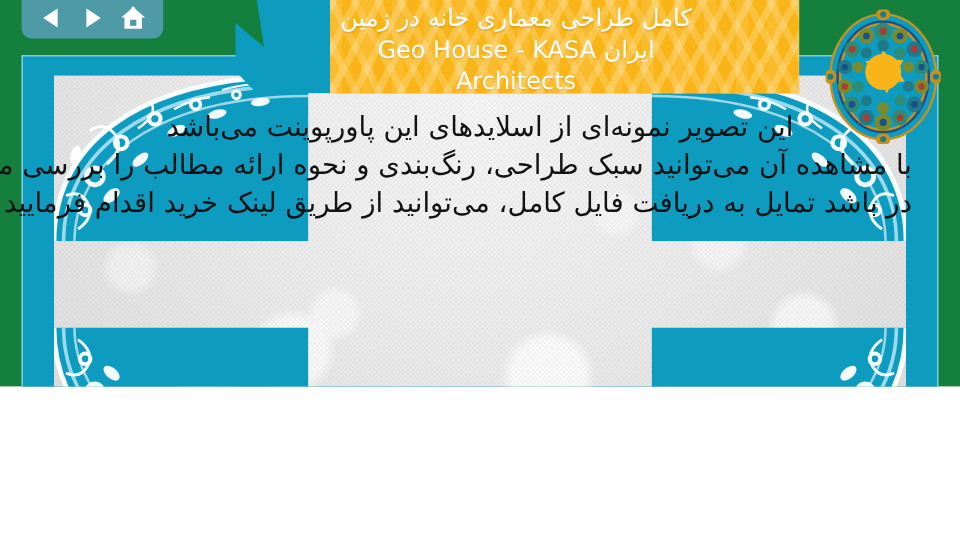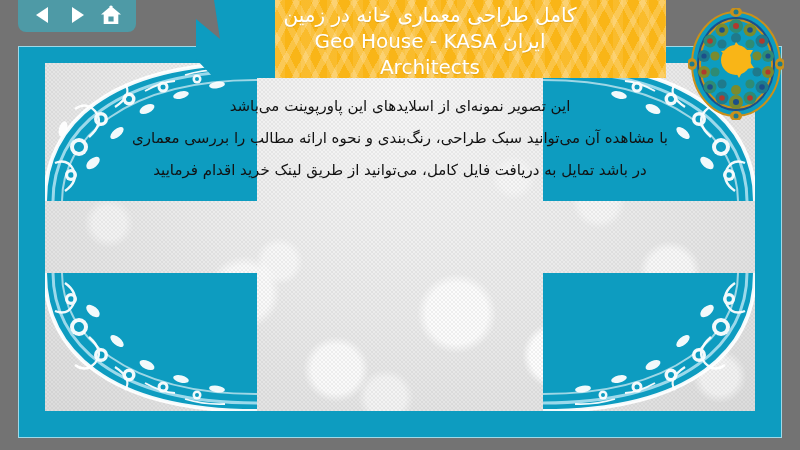--- a/index.html
+++ b/index.html
@@ -3,22 +3,22 @@
 <meta charset="utf-8">
 <style>
   * { box-sizing: border-box; margin: 0; padding: 0; }
   html, body {
     width: 800px; height: 450px;
     overflow: hidden;
     font-family: "DejaVu Sans", sans-serif;
   }
   #stage {
     position: relative;
-    width: 800px; height: 450px;
-    background: #737373;
+    width: 800px; height: 322px;
+    background: #15803d;
     overflow: hidden;
   }
 
   
   #navbar {
     position: absolute;
     left: 18px; top: -12px;
     width: 118px; height: 44px;
     background: #4e9aa6;
     border-radius: 8px;
@@ -131,21 +131,21 @@
 
   
   #body-text {
     position: absolute;
     left: 40px; top: 90px;
     right: 40px;
     z-index: 20;
     direction: rtl;
     text-align: center;
     color: #121212;
-    font-size: 15px;
+    font-size: 23px;
     line-height: 32px;
     font-family: "DejaVu Sans", sans-serif;
   }
   #body-text p { white-space: nowrap; }
 </style>
 </head>
 <body>
 
 <div id="stage">
 

